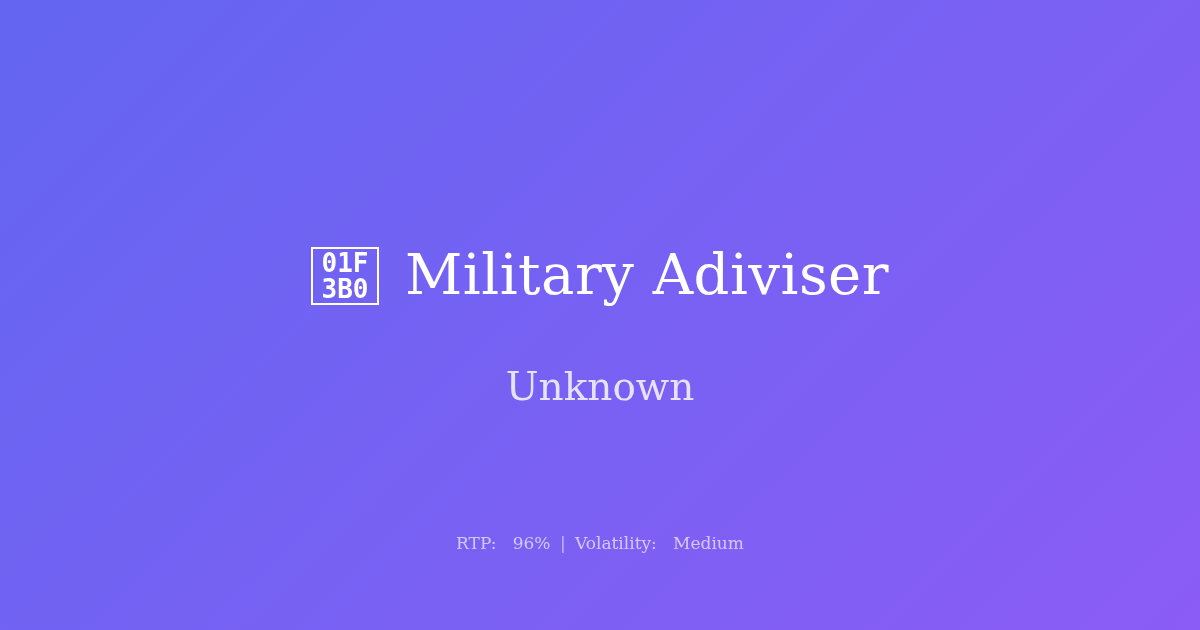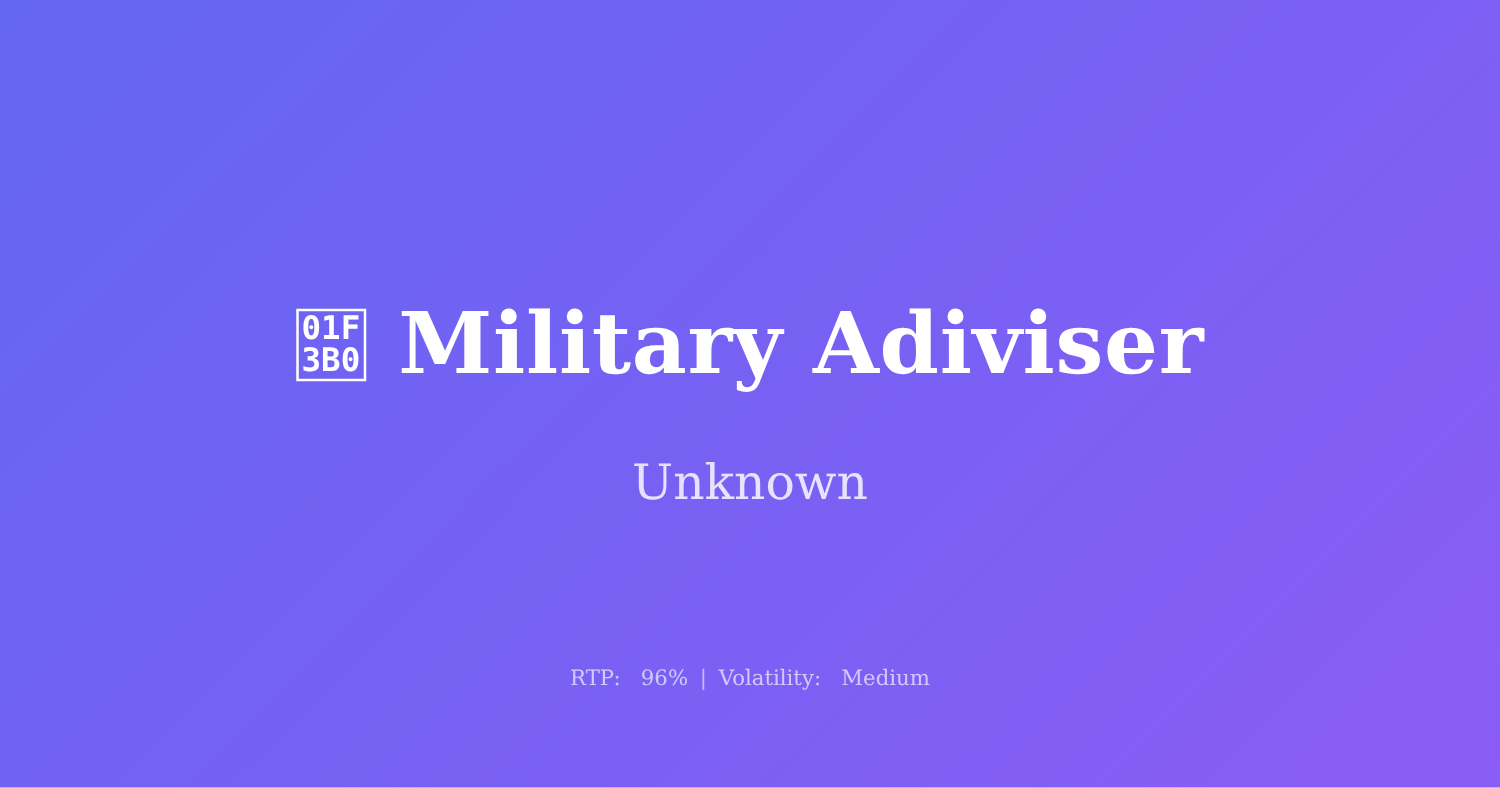--- a/index.html
+++ b/index.html
@@ -37,21 +37,21 @@
     align-items: center;
     justify-content: center;
     gap: 26px;
     padding: 0 40px;
     box-sizing: border-box;
   }
 
   
   .tofu-glyph {
     flex: 0 0 auto;
-    width: 56px;
+    width: 68px;
     height: 58px;
     box-sizing: border-box;
     border: 2px solid #ffffff;
     display: flex;
     flex-direction: column;
     align-items: center;
     justify-content: center;
     line-height: 1;
     margin-top: 2px;
   }
@@ -59,22 +59,22 @@
     font-family: "DejaVu Sans Mono", "Liberation Mono", monospace;
     font-size: 26px;
     font-weight: 700;
     line-height: 26px;
     letter-spacing: 0px;
     color: #ffffff;
   }
 
   .og-title {
     font-family: "DejaVu Serif", "Liberation Serif", serif;
-    font-size: 68px;
-    font-weight: 700;
+    font-size: 56px;
+    font-weight: 400;
     color: #ffffff;
     line-height: 88px;
     white-space: nowrap;
     letter-spacing: 0.5px;
   }
 
   
   .og-subtitle {
     position: absolute;
     left: 0;

